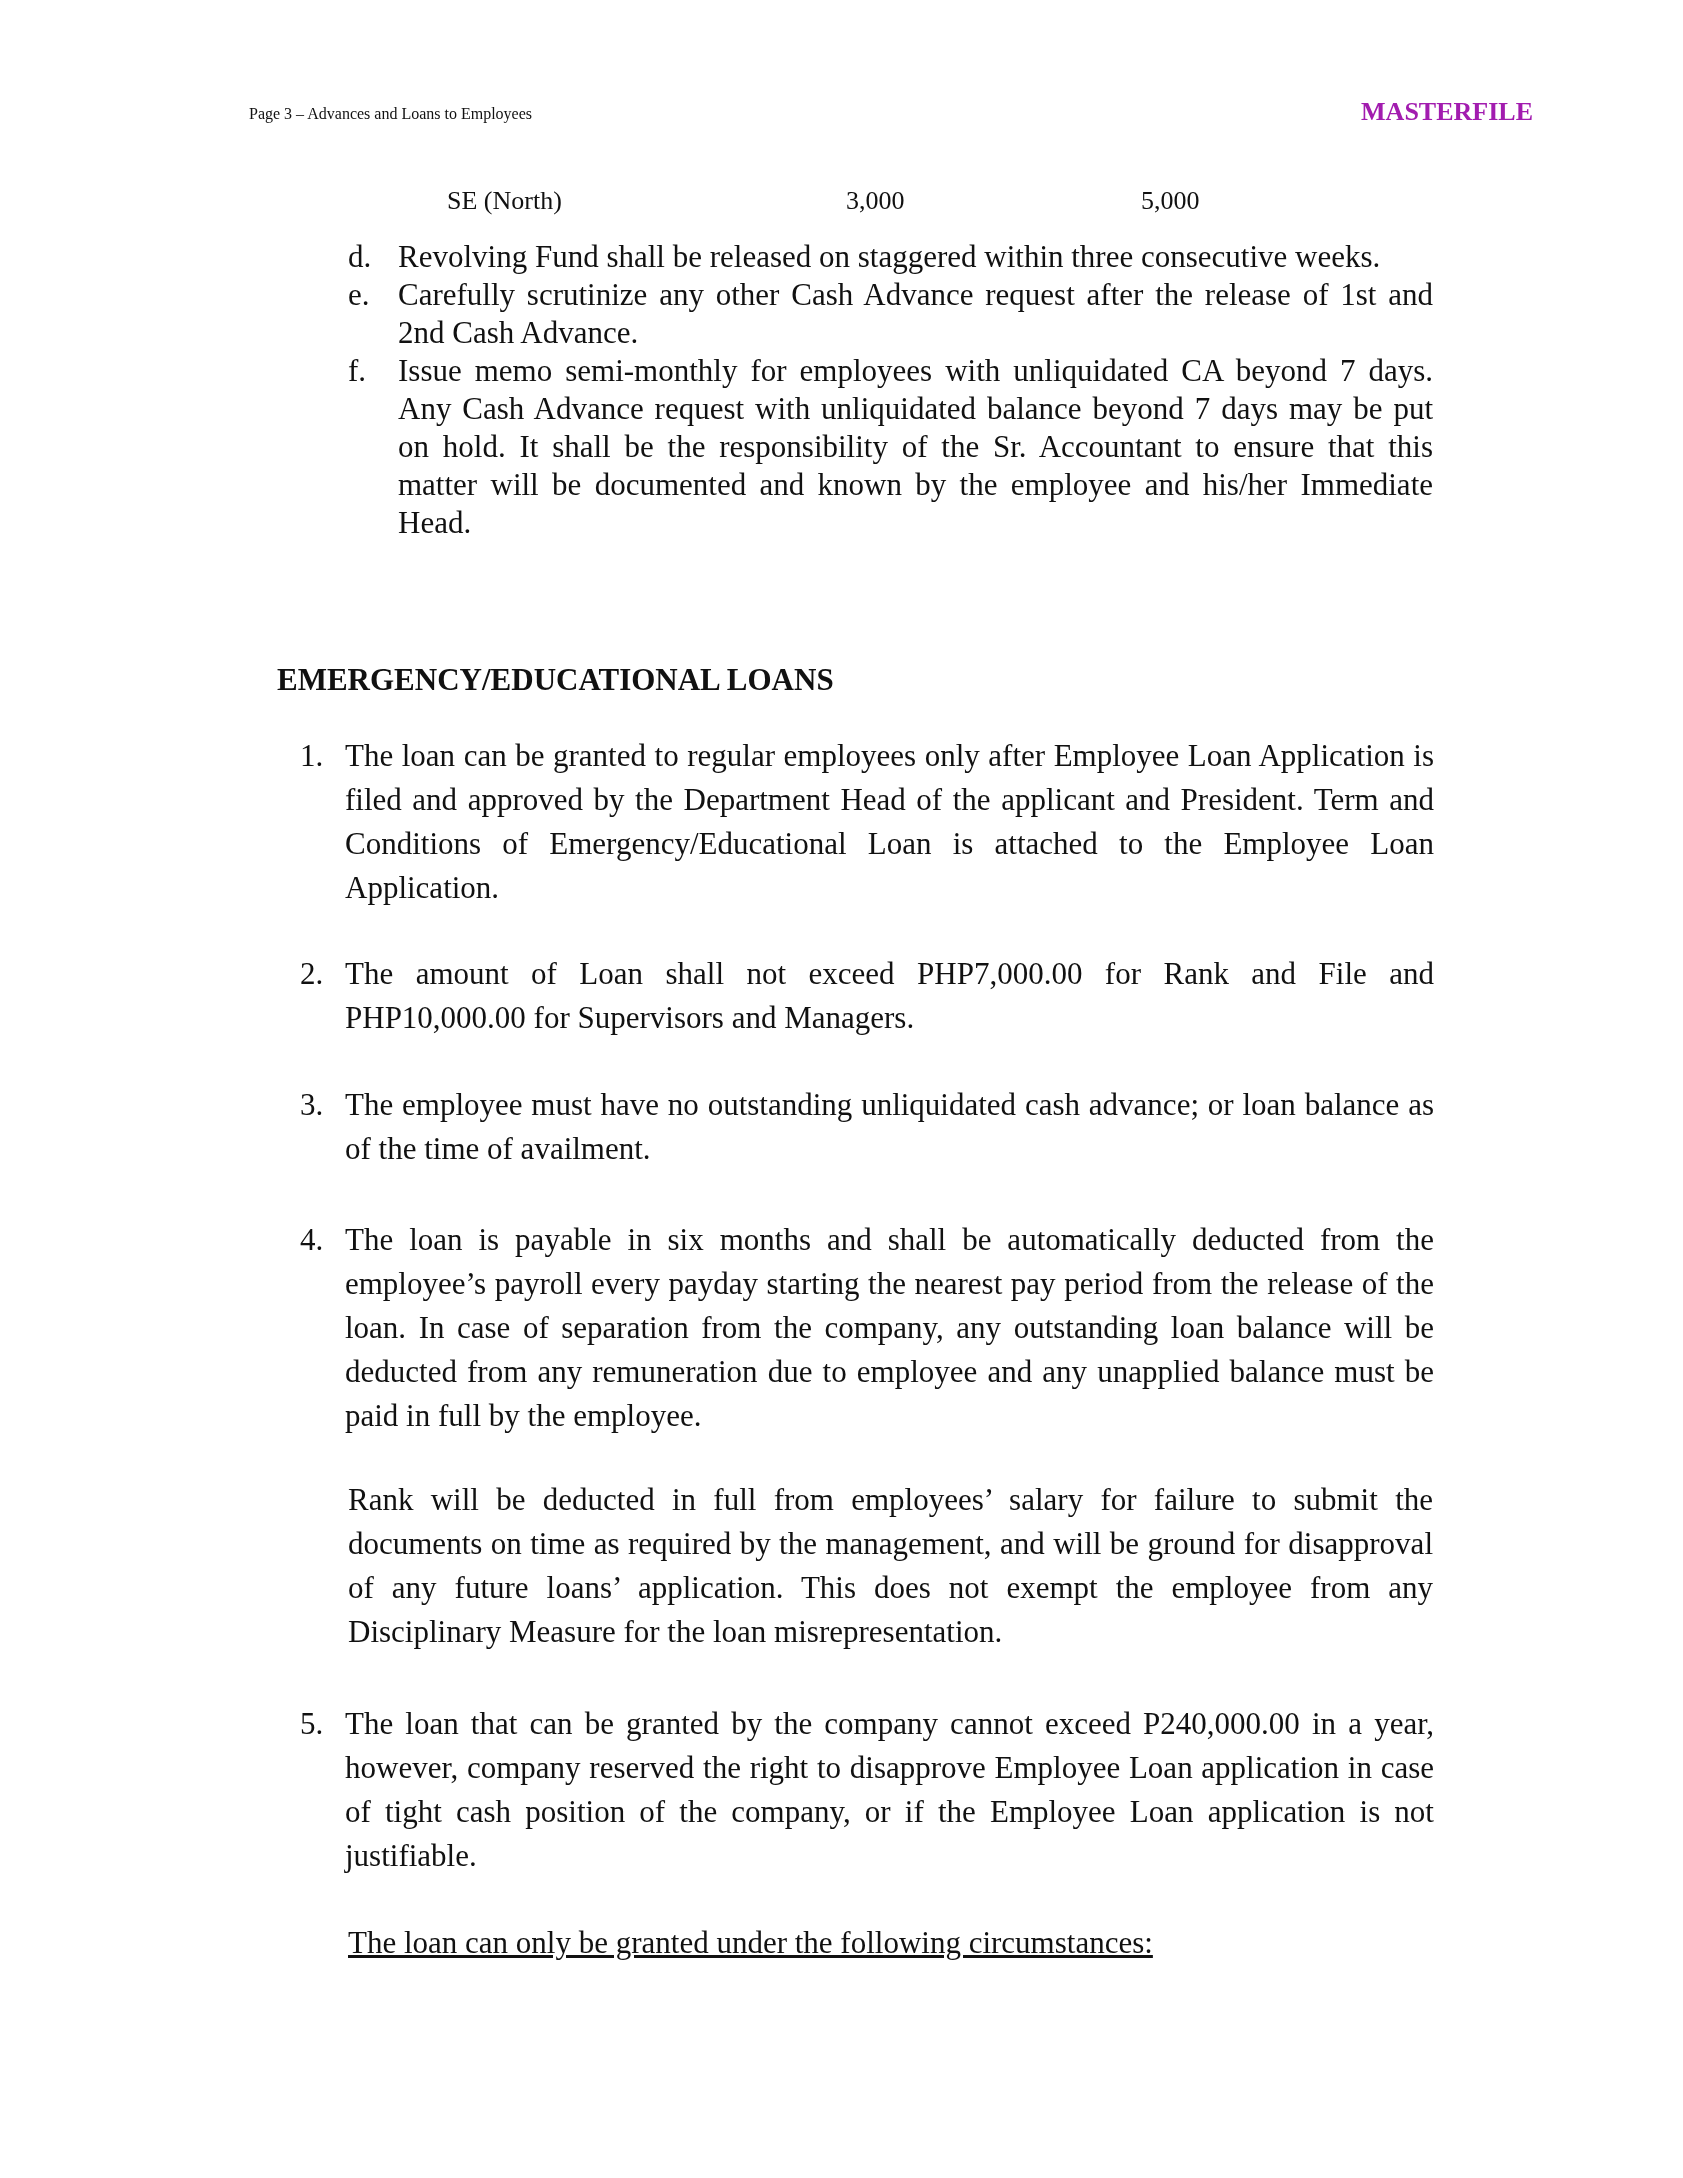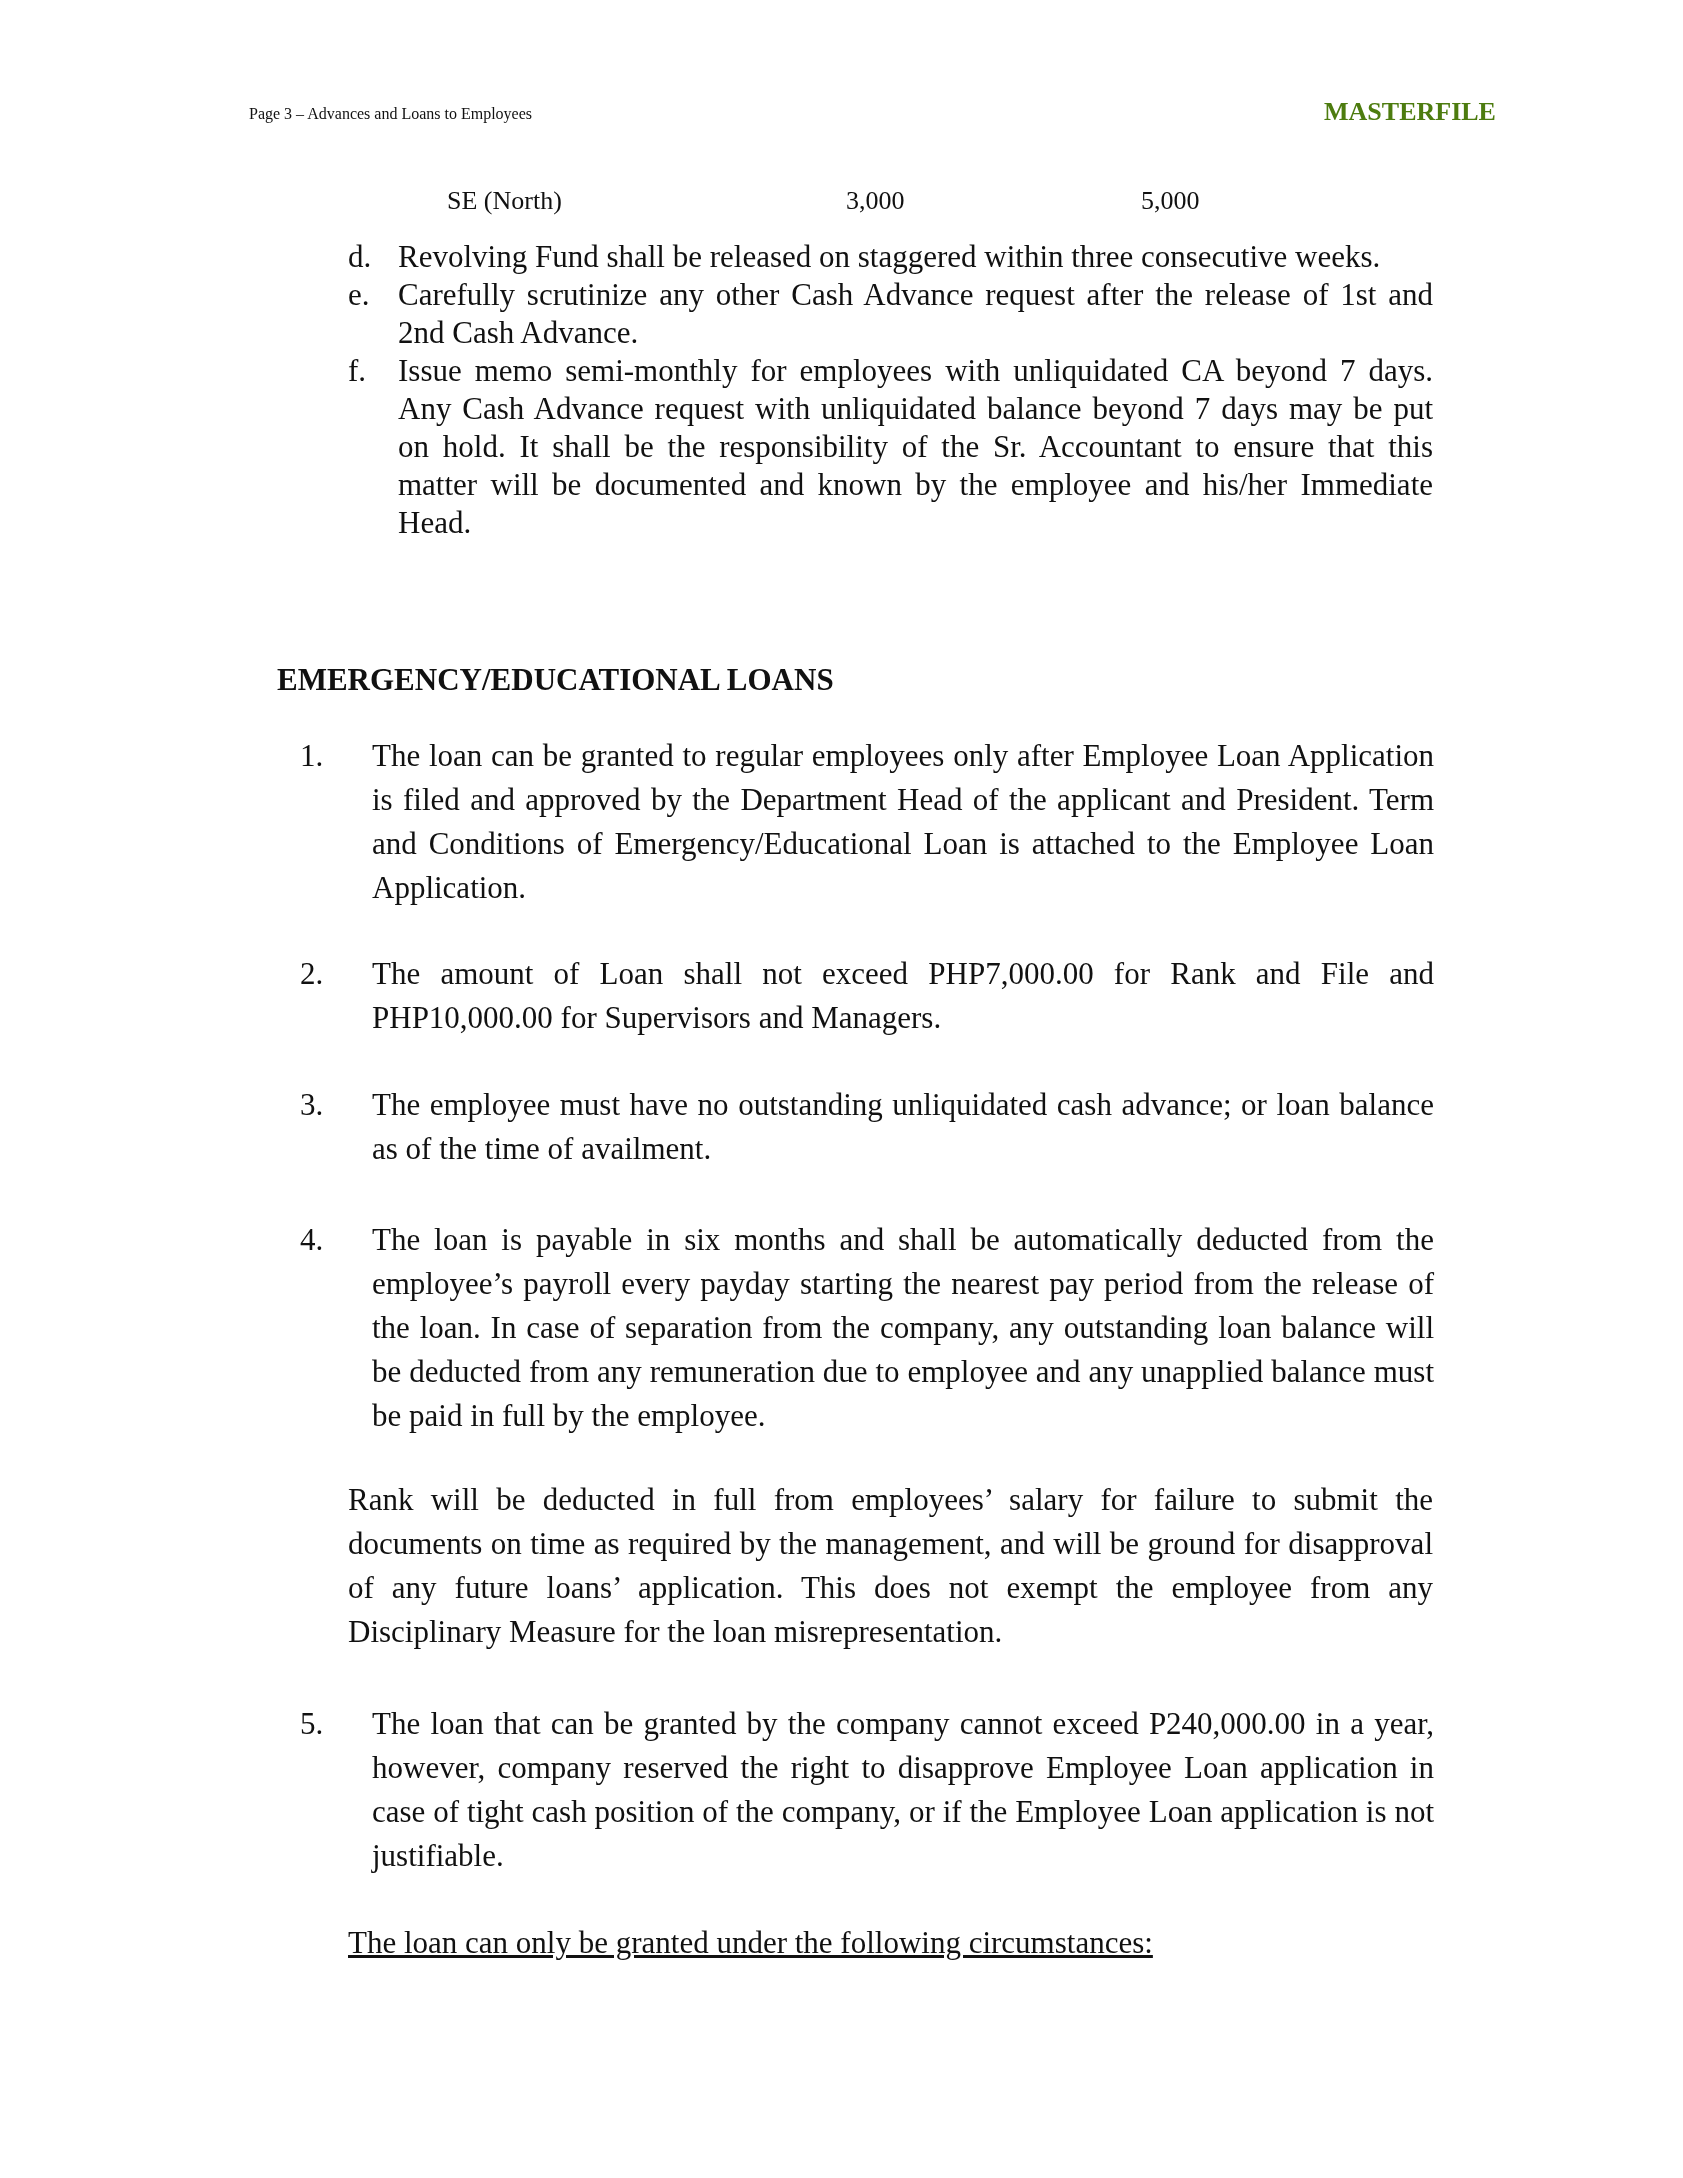--- a/index.html
+++ b/index.html
@@ -9,29 +9,29 @@
   .hdr-left { left:249px; top:99px; font-size:16px; line-height:30px; white-space:nowrap; }
   .hdr-right { left:1287px; width:246px; top:97px; font-size:26px; line-height:30px;
                font-weight:bold; text-align:right; white-space:nowrap; }
   .row-se { top:182px; font-size:26px; line-height:38px; white-space:nowrap; }
   .alist { left:348px; width:1085px; font-size:31px; line-height:38px; }
   .aitem { position:relative; padding-left:50px; text-align:justify; }
   .aitem .mk { position:absolute; left:0; top:0; }
   .heading { left:249px; top:661px; font-size:31px; line-height:38px; font-weight:bold; white-space:nowrap;margin-left:28px; }
   .nitem { position:absolute; left:293px; width:1141px; font-size:31px; line-height:44px; }
   .nitem .mk { position:absolute; left:7px; top:0; }
-  .nitem .txt { margin-left:79px; text-align:justify; }
+  .nitem .txt { margin-left:52px; text-align:justify; }
   .para { position:absolute; left:348px; width:1085px; font-size:31px; line-height:44px; text-align:justify; }
   .last-left { text-align-last:left; }
 </style>
 </head>
 <body>
 
 <div class="abs hdr-left">Page 3 – Advances and Loans to Employees</div>
-<div class="abs hdr-right" style="color:#4d7c0f;text-align:center;">MASTERFILE</div>
+<div class="abs hdr-right" style="color:#a21caf;">MASTERFILE</div>
 
 <div class="abs row-se" style="left:447px;">SE (North)</div>
 <div class="abs row-se" style="left:846px;">3,000</div>
 <div class="abs row-se" style="left:1141px;">5,000</div>
 
 <div class="abs alist" style="top:238px;">
   <div class="aitem">
     <span class="mk">d.</span>
     <div class="last-left">Revolving Fund shall be released on staggered within three consecutive weeks.</div>
   </div>

